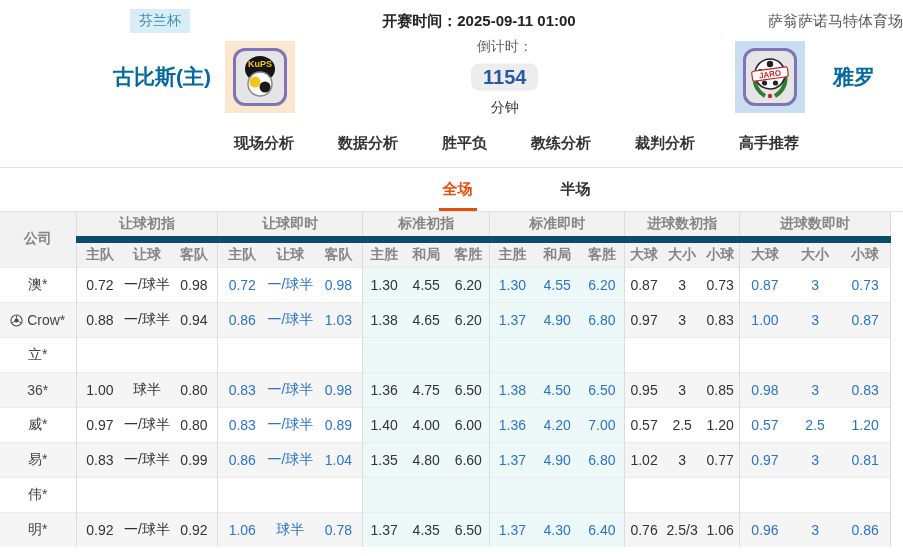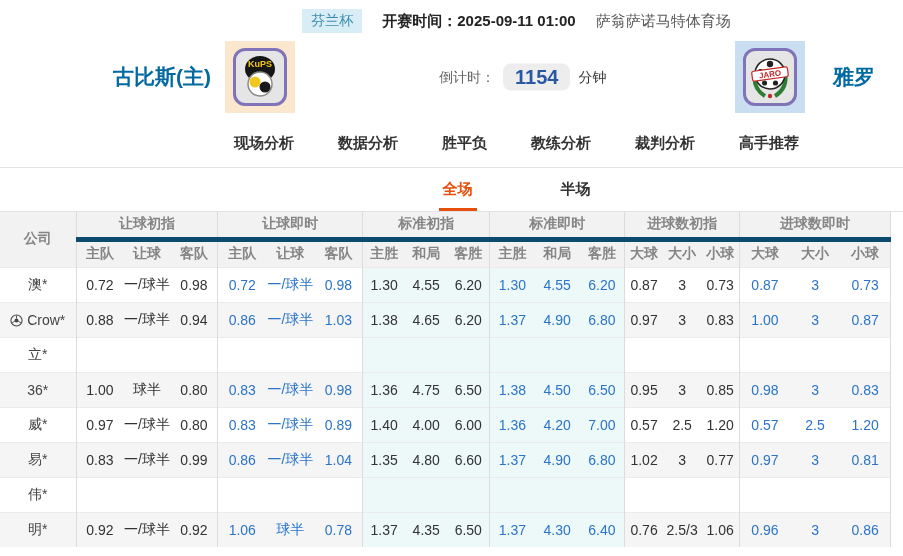--- a/index.html
+++ b/index.html
@@ -4,37 +4,37 @@
 <style>
   * { margin:0; padding:0; box-sizing:border-box; }
   html,body { width:903px; height:556px; background:#fff; overflow:hidden;
               font-family:"Liberation Sans","DejaVu Sans",sans-serif; }
   :root{
     --accent:#e94f0c; --live-blue:#2b74c9; --countdown-blue:#2857a4;
     --badge-bg:#d8edf6; --badge-fg:#3c8dad; --tint-cyan:#edf8f9; --row-alt:#f5f5f5;
   }
   
   .info-bar{ height:34px; padding-top:8px; padding-left:130px;
-             display:flex; justify-content:center; align-items:center; gap:20px; }
+             display:flex; justify-content:space-between; align-items:center; gap:12px; }
   .league-badge{ background:var(--badge-bg); color:var(--badge-fg); font-size:14px;
                  padding:3px 9px; white-space:nowrap; }
   .kickoff{ font-size:15px; font-weight:bold; color:#222; white-space:nowrap; }
   .venue{ font-size:15px; color:#595959; white-space:nowrap; }
 
   
   .teams{ position:relative; height:86px; }
   .teams > div{ position:absolute; top:50%; transform:translateY(-50%); }
   .team-name{ font-size:21px; font-weight:bold; color:#0369a1; white-space:nowrap; }
   .home-name{ left:113px; } .away-name{ left:833px; }
   .logo-box{ width:70px; height:72px; display:flex; align-items:center; justify-content:center; }
   .home-logo{ left:225px; background:#fbe7cd; }
   .away-logo{ left:735px; background:#cadef1; }
   .logo-card{ width:54px; height:58px; background:#e5e5e5; border:3px solid #8073b8;
               border-radius:12px; display:flex; align-items:center; justify-content:center; }
-  .countdown{ left:439px; display:flex; align-items:center; gap:8px; }
+  .countdown{ left:471px; display:flex; align-items:center; gap:8px;flex-direction:column; }
   .cd-label{ font-size:14px; color:#666; }
   .cd-value{ font-size:20px; font-weight:bold; color:var(--countdown-blue);
              background:#ededed; padding:2px 12px; border-radius:8px; }
   .cd-unit{ font-size:14px; color:#333; }
 
   
   .nav{ height:48px; padding-left:130px; display:flex; justify-content:center;
         align-items:center; gap:44px; border-bottom:1px solid #e3e3e3; }
   .nav-tab{ font-size:15px; font-weight:bold; color:#333; cursor:pointer; white-space:nowrap; }
   .nav-tab.active{ background:var(--accent); color:#fff; padding:8px 21px; border-radius:18px; }
@@ -43,21 +43,21 @@
   .subtabs{ height:44px; padding-left:130px; display:flex; justify-content:center;
             align-items:flex-end; gap:80px; border-bottom:1px solid #e3e3e3; }
   .subtab{ font-size:15px; font-weight:bold; color:#333; cursor:pointer;
            padding:10px 4px 9px; border-bottom:3px solid transparent; }
   .subtab.active{ color:var(--accent); border-bottom-color:var(--accent); }
 
   
   table{ border-collapse:collapse; width:891px; table-layout:fixed; font-size:14px; color:#333; }
   th,td{ text-align:center; overflow:hidden; white-space:nowrap; }
   thead th{ background:#f2f2f2; color:#858585; font-weight:bold; font-size:14px; }
-  th.group-h{ height:27px; border-bottom:5px solid #0c4a6e; }
+  th.group-h{ height:27px; border-bottom:7px solid #0c4a6e; }
   th.col-h{ height:28px; }
   tbody td{ height:35px; border-top:1px solid #ebebeb; }
   tr.alt td:not(.tint){ background:var(--row-alt);margin-left:31px; }
   td.tint{ background:var(--tint-cyan); }
   td.live{ color:var(--live-blue); }
   .gstart{ border-left:1px solid #dcdcdc; }
   th:last-child,td:last-child{ border-right:1px solid #dcdcdc; }
   td.company{ color:#444; }
   td.company svg{ vertical-align:-2px; margin-right:4px; }
 </style>

